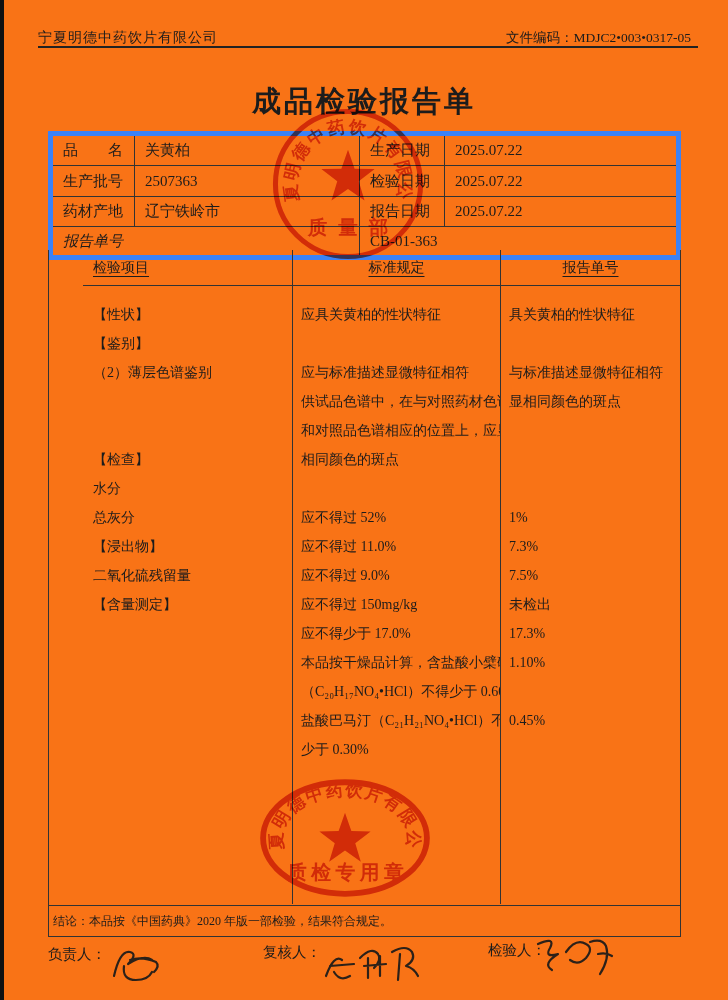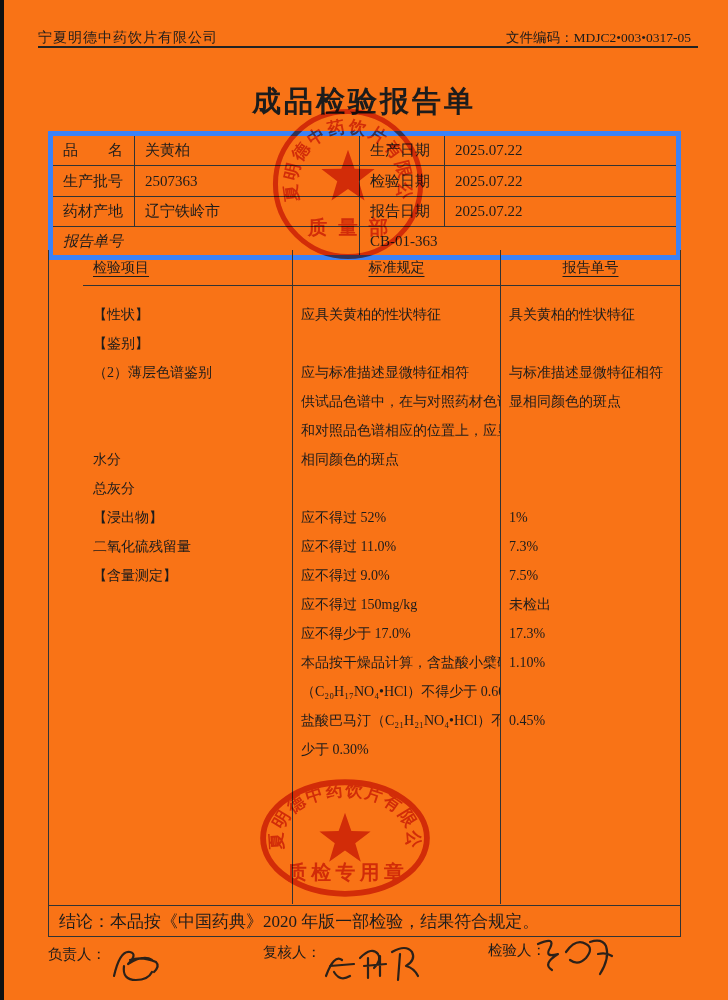--- a/index.html
+++ b/index.html
@@ -43,21 +43,21 @@
   .hc span { text-decoration:underline; text-underline-offset:4px; }
   .mt-body { display:grid; grid-template-columns:210px 208px 1fr; height:618px; }
   .mcol { border-right:1px solid #333; padding-top:14px; overflow:hidden; }
   .mcol.last { border-right:none; }
   .tline { height:29px; line-height:29px; padding-left:10px; font-size:14px; white-space:nowrap; }
   .mcol[data-col="std"] .tline, .mcol[data-col="res"] .tline { padding-left:8px; }
 
   
   .conclusion { position:absolute; left:48px; top:906px; width:633px; height:31px;
                 border:1px solid #333; border-top:none; display:flex; align-items:center;
-                padding-left:10px; font-size:17px; }
+                padding-left:4px; font-size:12px; }
   .sig-label { position:absolute; font-size:14.5px; white-space:nowrap; }
   .sig-label.r1 { left:48px;  top:945px; }
   .sig-label.r2 { left:263px; top:943px; }
   .sig-label.r3 { left:488px; top:941px; }
   .sig { position:absolute; }
   .sig path { stroke:#1a1a1a; stroke-width:2.2; fill:none;
               stroke-linecap:round; stroke-linejoin:round; opacity:.92; }
 
   
   .stamp { position:absolute; mix-blend-mode:multiply; opacity:.85; }
@@ -108,20 +108,21 @@
           <span>报告单号</span>
         </div>
     </div>
     <div class="mt-body">
       <div class="mcol" data-col="item">
           <div class="tline">【性状】</div>
           <div class="tline">【鉴别】</div>
           <div class="tline">（2）薄层色谱鉴别</div>
           <div class="tline"></div>
           <div class="tline"></div>
+          <div class="tline">【检查】</div>
           <div class="tline">水分</div>
           <div class="tline">总灰分</div>
           <div class="tline">【浸出物】</div>
           <div class="tline">二氧化硫残留量</div>
           <div class="tline">【含量测定】</div>
           <div class="tline"></div>
           <div class="tline"></div>
           <div class="tline"></div>
         </div>
       <div class="mcol" data-col="std">

